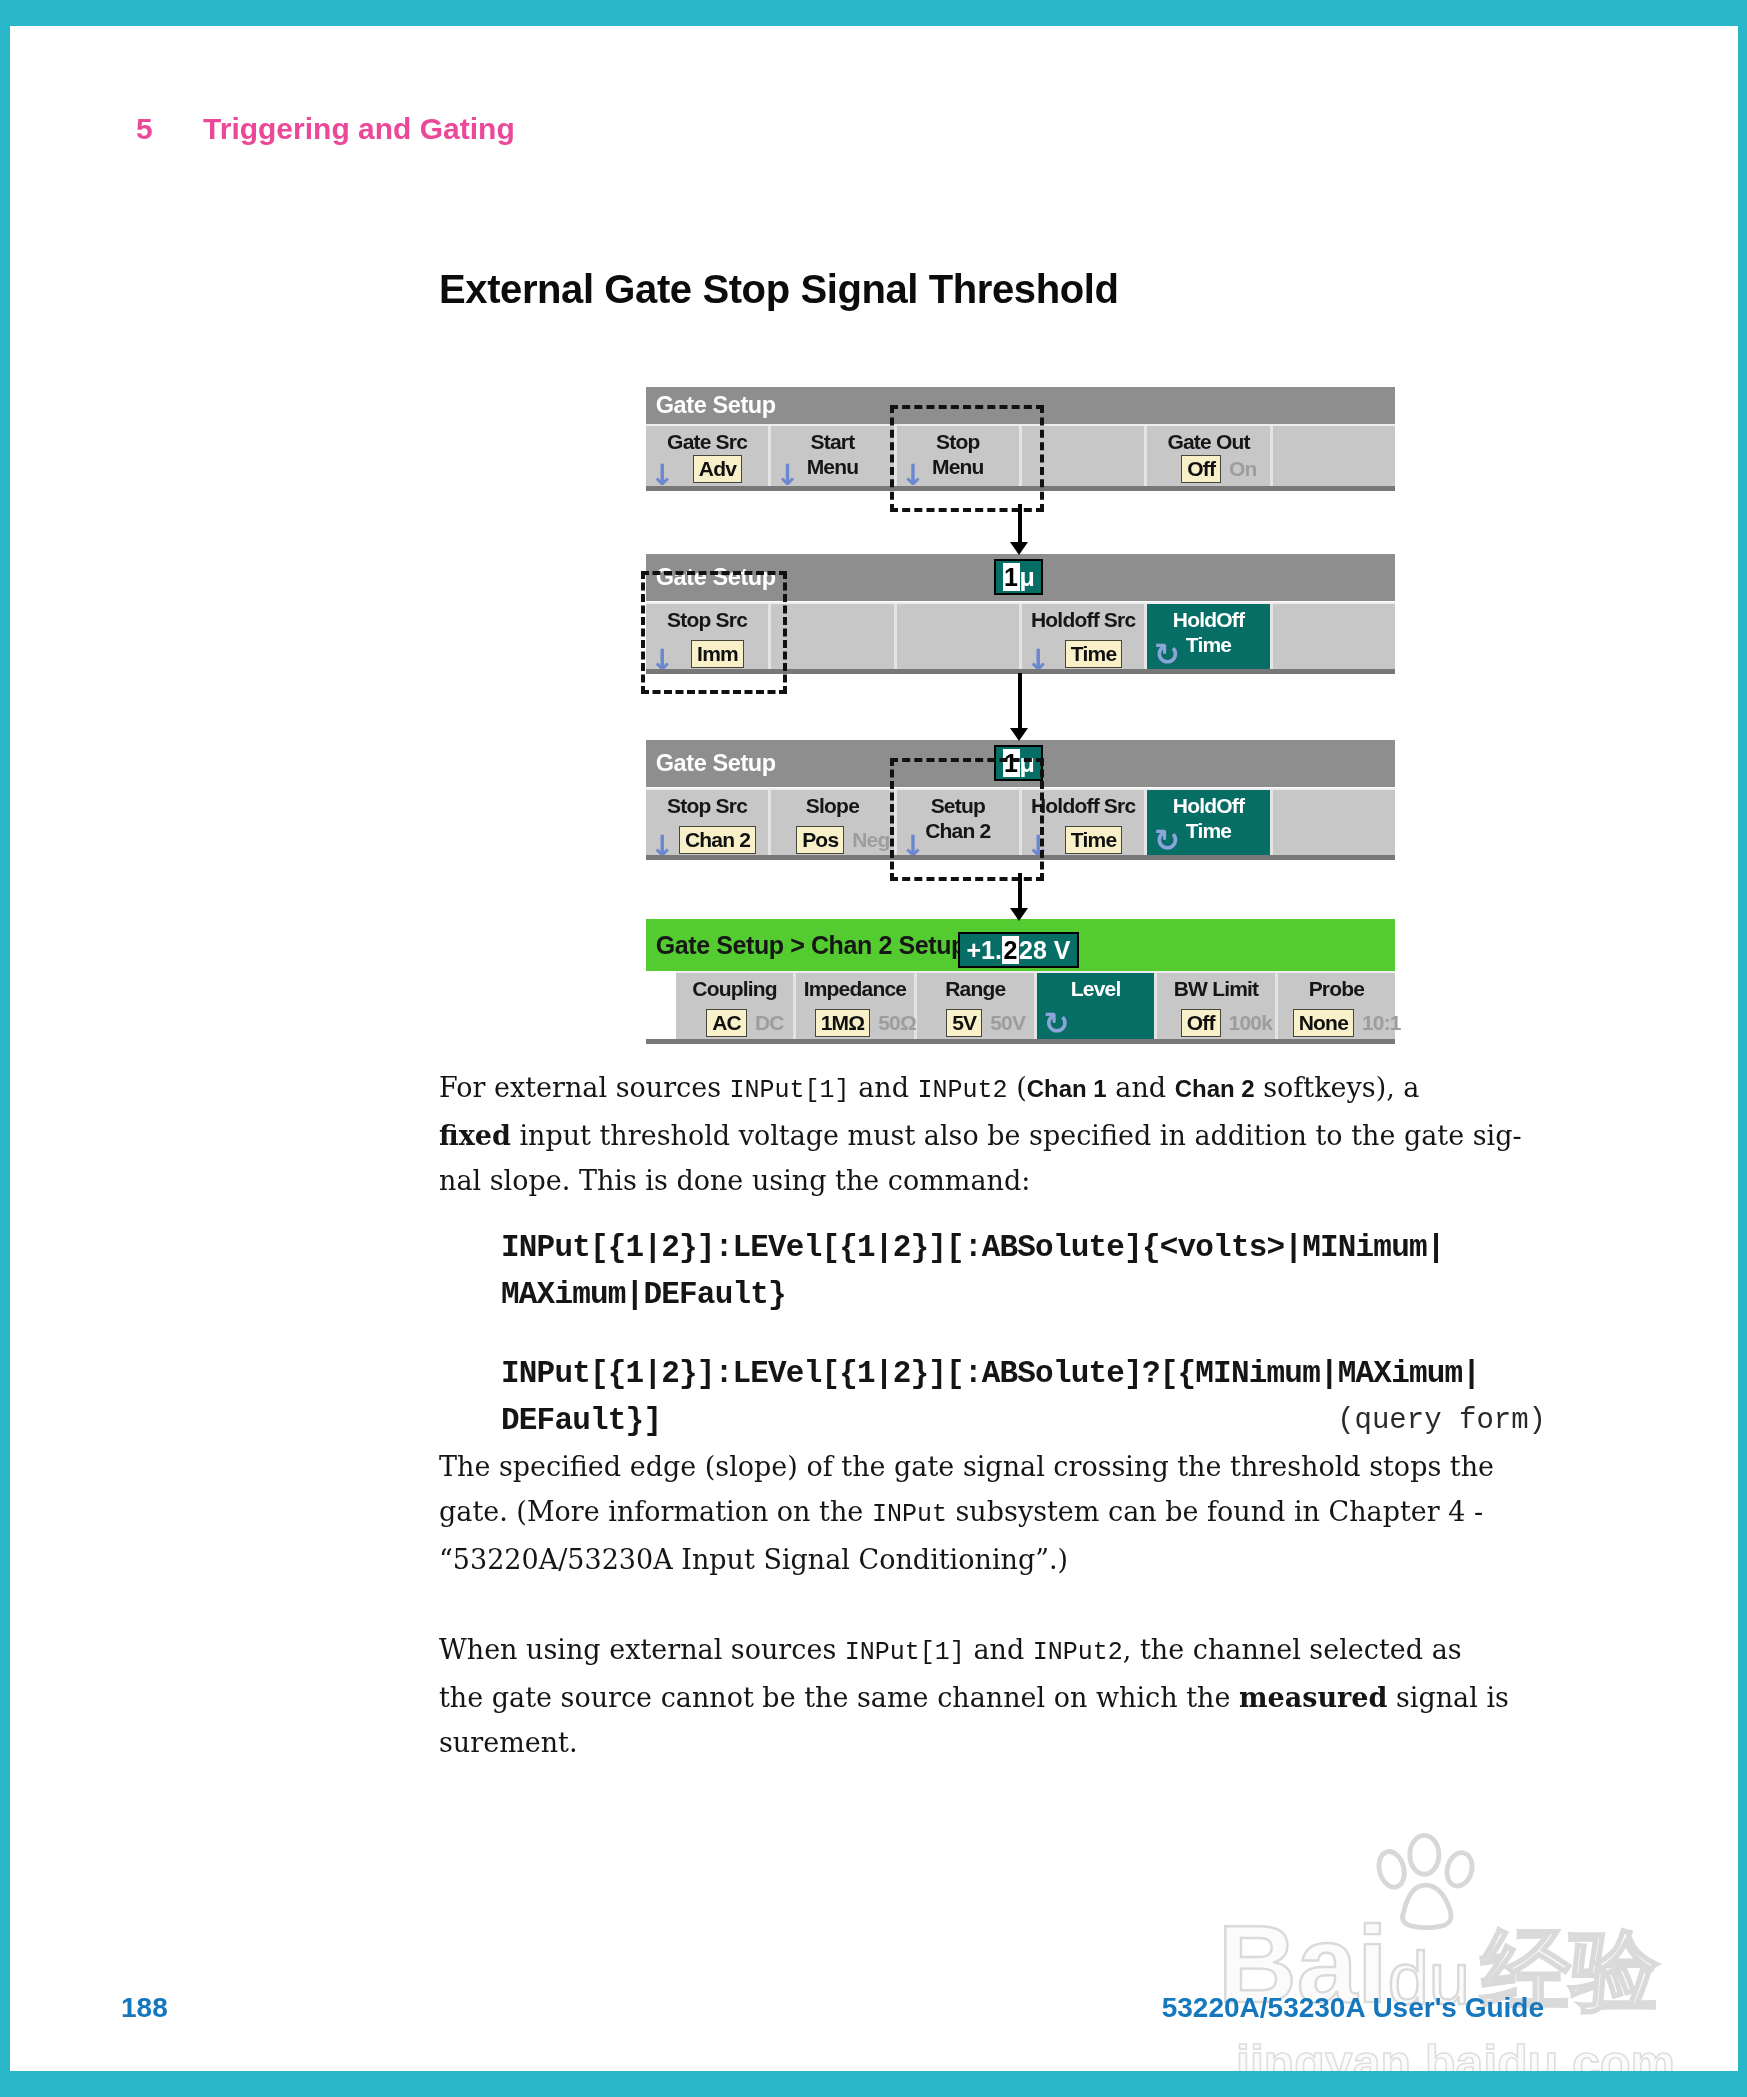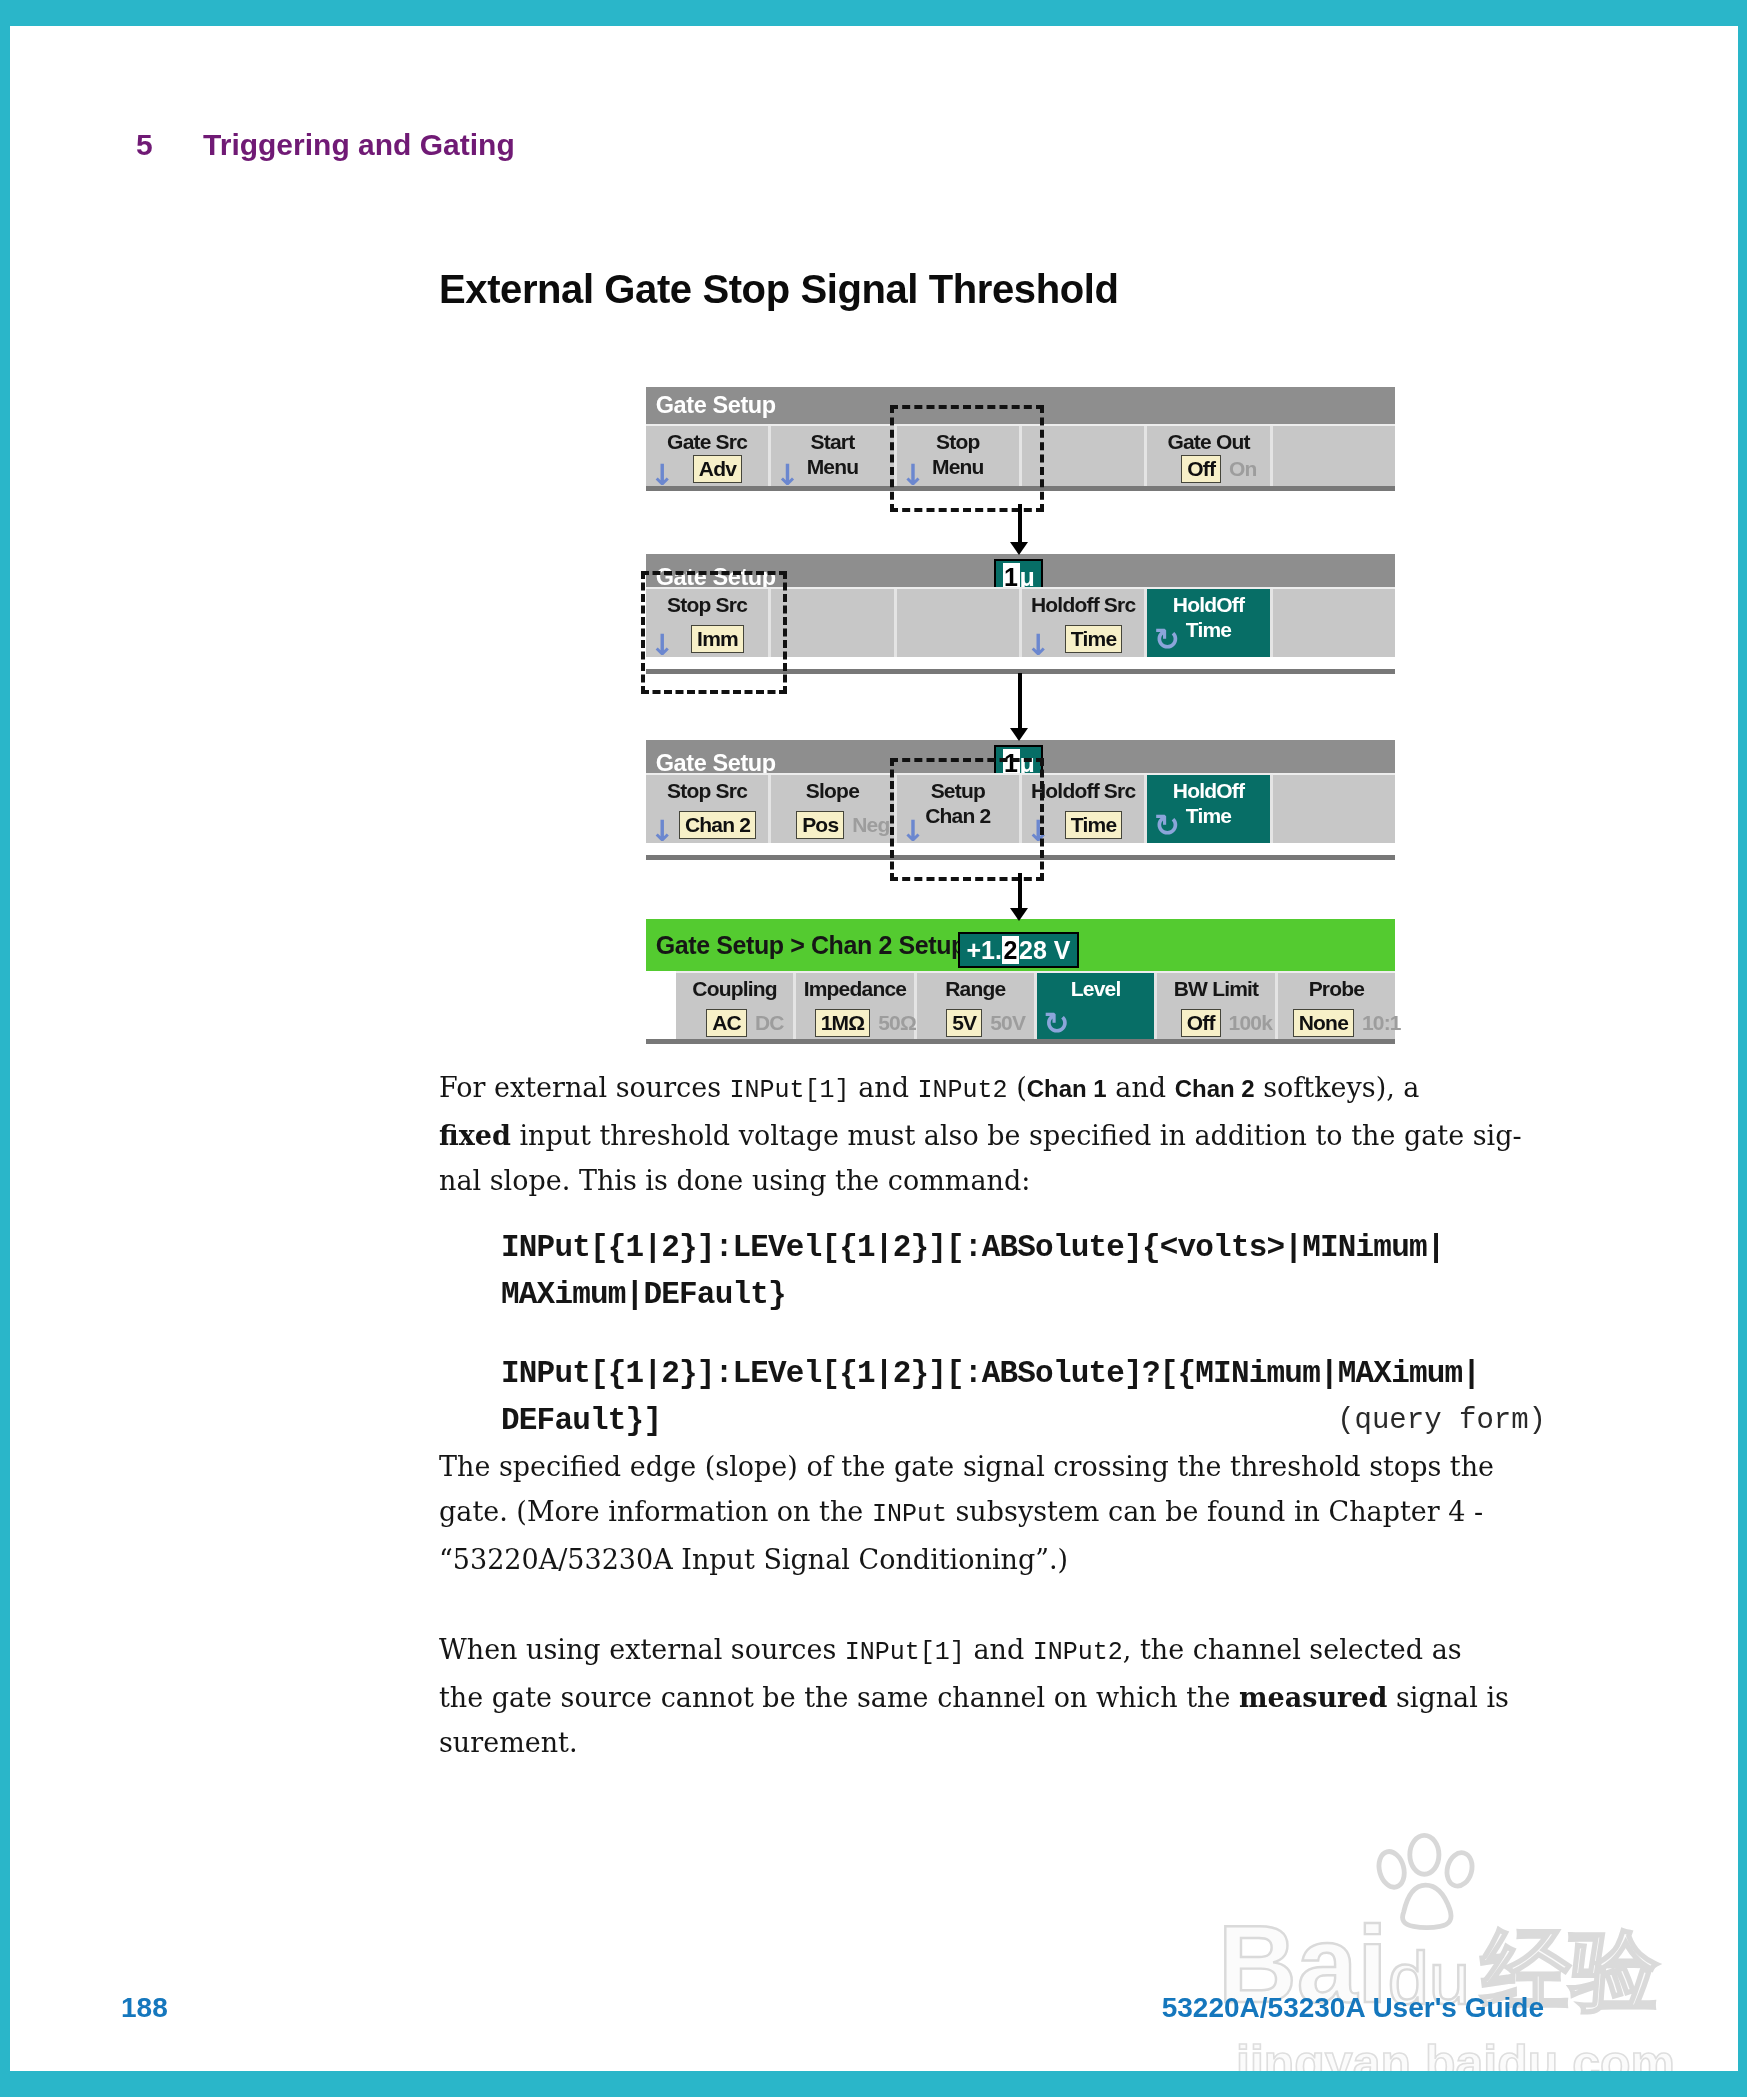--- a/index.html
+++ b/index.html
@@ -6,21 +6,21 @@
   .page{position:relative;width:1748px;height:2097px;background:#ffffff;overflow:hidden;
         font-family:"Liberation Sans",sans-serif;}
   
   .frame{position:absolute;background:#2ab6c9;z-index:6;}
   .frame.top{left:0;top:0;width:1748px;height:26px;}
   .frame.bottom{left:0;bottom:0;width:1748px;height:26px;}
   .frame.left{left:0;top:0;width:9.7px;height:2097px;}
   .frame.right{right:0;top:0;width:9.7px;height:2097px;}
 
   
-  .chap{position:absolute;left:136px;top:128px;color:#701a75;font-weight:bold;font-size:30px;z-index:2;}
+  .chap{position:absolute;left:136px;top:112px;color:#ec4899;font-weight:bold;font-size:30px;z-index:2;}
   .chap .num{display:inline-block;}
   .chap .ttl{display:inline-block;margin-left:42px;}
 
   .section-title{position:absolute;left:439px;top:267px;font-weight:bold;font-size:40px;color:#0c0c0c;
                  letter-spacing:-0.4px;z-index:2;}
 
   
   .panels{position:absolute;left:646px;top:387px;width:749px;height:664px;z-index:2;}
   .panel{position:absolute;left:0;width:749px;}
   .pnl1{top:0;height:104px;}
@@ -36,21 +36,21 @@
   .pnl2 .ptxt,.pnl3 .ptxt{line-height:47px;}
   .pnl4 .ptxt{line-height:52px;font-size:25px;color:#161616;}
   .pvalue{position:absolute;top:4.9px;background:#076e66;border:2.4px solid #000;color:#fff;
           font-weight:bold;font-size:25px;line-height:32px;padding:0 6.5px;white-space:pre;}
   .pnl2 .pvalue,.pnl3 .pvalue{left:348px;}
   .pnl4 .pvalue{left:312px;top:13px;}
   .pvalue .cur{background:#ffffff;color:#000000;padding:0 1.6px;}
 
   .prow{position:absolute;left:0;right:0;display:flex;gap:3.2px;background:#e4e4e4;border-top:2.4px solid #ededed;}
   .pnl1 .prow{top:37px;height:61px;}
-  .pnl2 .prow,.pnl3 .prow{top:33px;height:68px;}
+  .pnl2 .prow,.pnl3 .prow{top:48px;height:68px;}
   .pnl4 .prow{top:52px;height:68px;margin-left:30px;}
   .pbase{position:absolute;bottom:0;left:0;right:0;height:4.9px;background:#787878;}
   .cell{flex:1;background:#c7c7c7;position:relative;padding-top:3.2px;overflow:visible;}
   .cell.teal{background:#076e66;}
   .cl{text-align:center;font-weight:bold;font-size:21px;line-height:25px;letter-spacing:-0.8px;color:#161616;}
   .teal .cl{color:#ffffff;}
   .cbot{position:absolute;bottom:4px;left:24px;right:3.2px;display:flex;align-items:center;
         justify-content:center;gap:8px;}
   .selbox{background:#f7f0c8;border:1.6px solid #45453a;padding:0 4.9px;font-weight:bold;font-size:21px;
           line-height:26px;letter-spacing:-0.8px;color:#101010;white-space:nowrap;}

